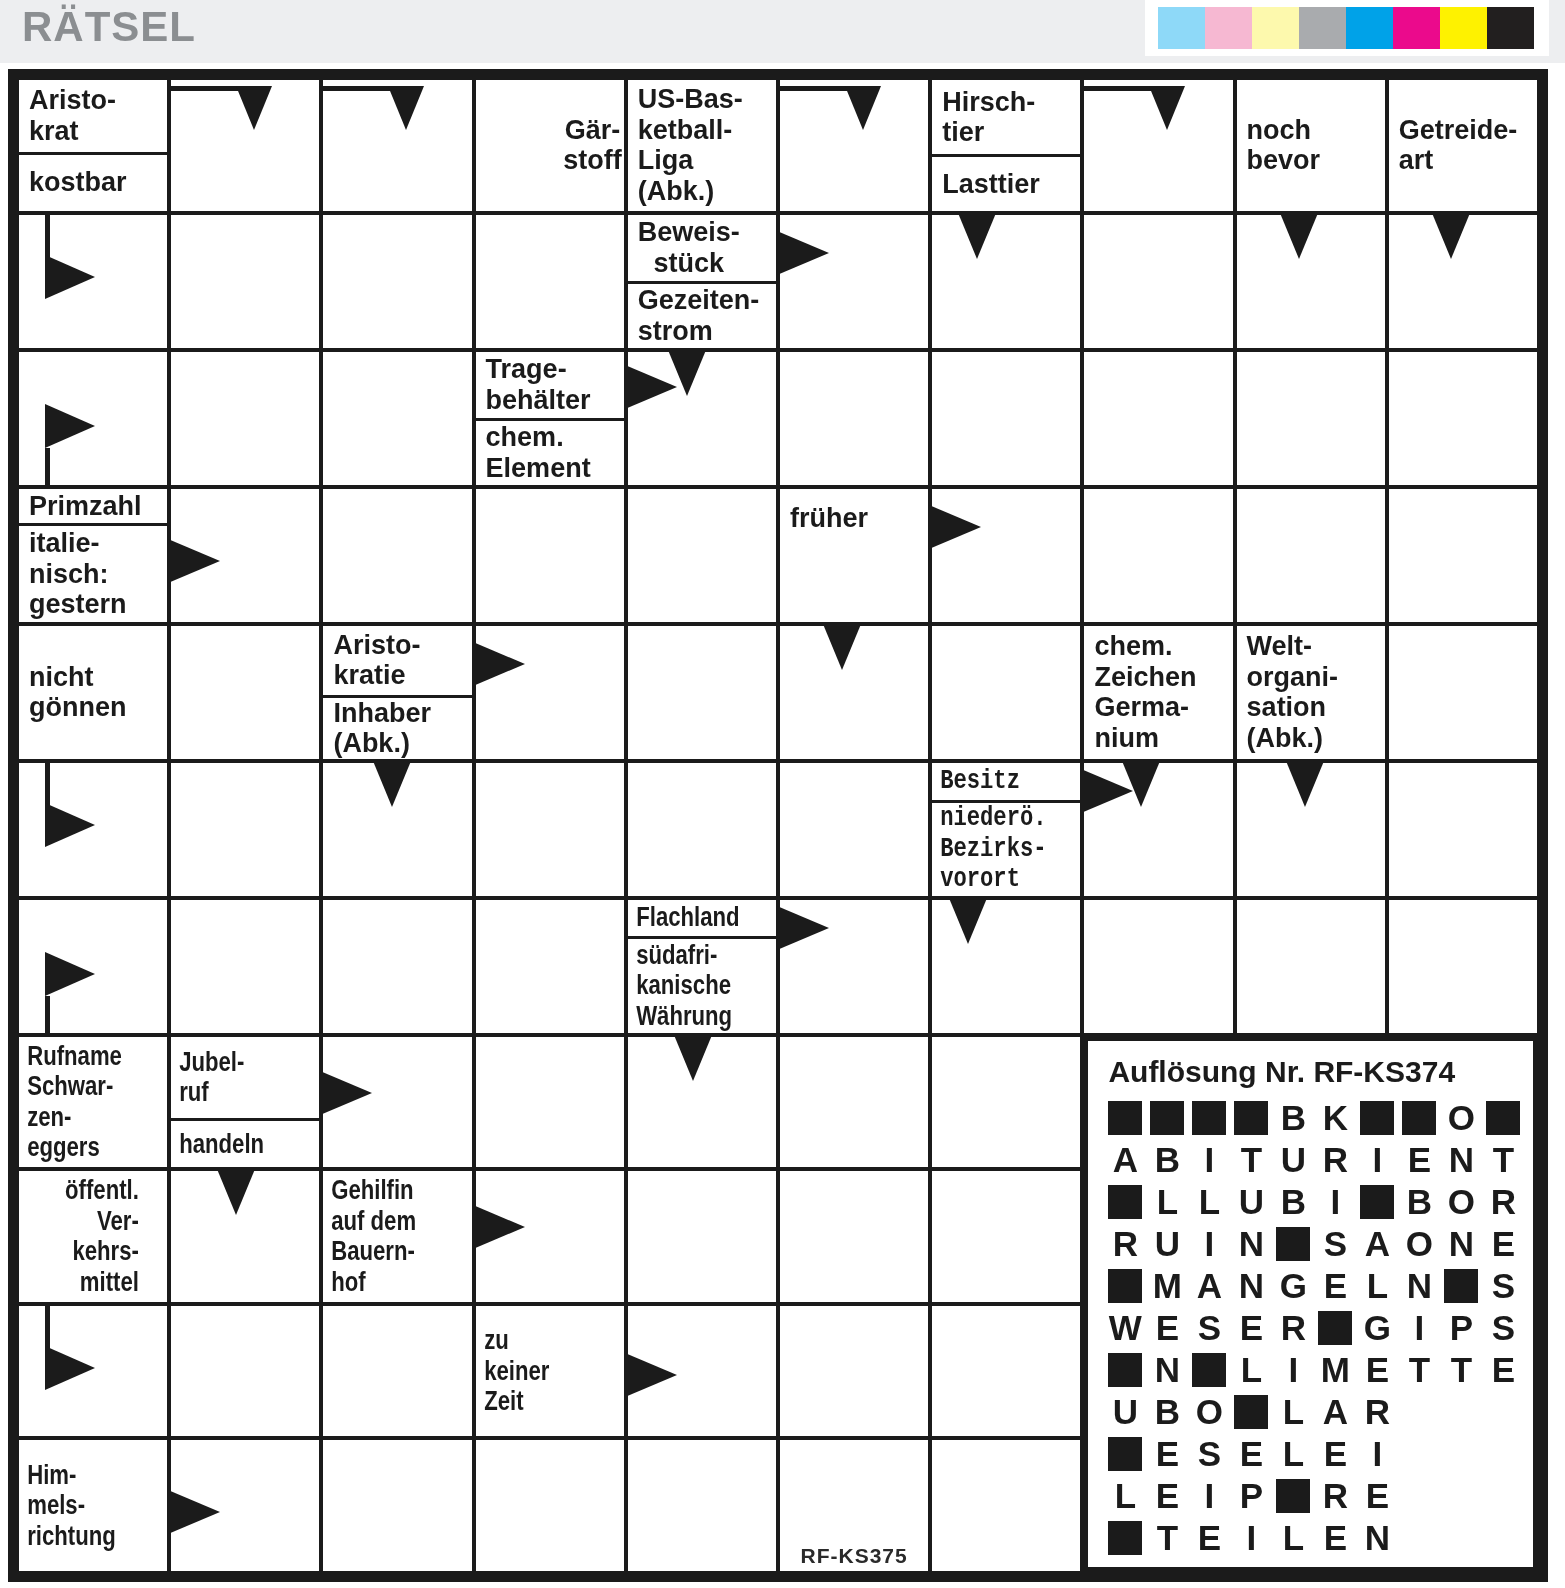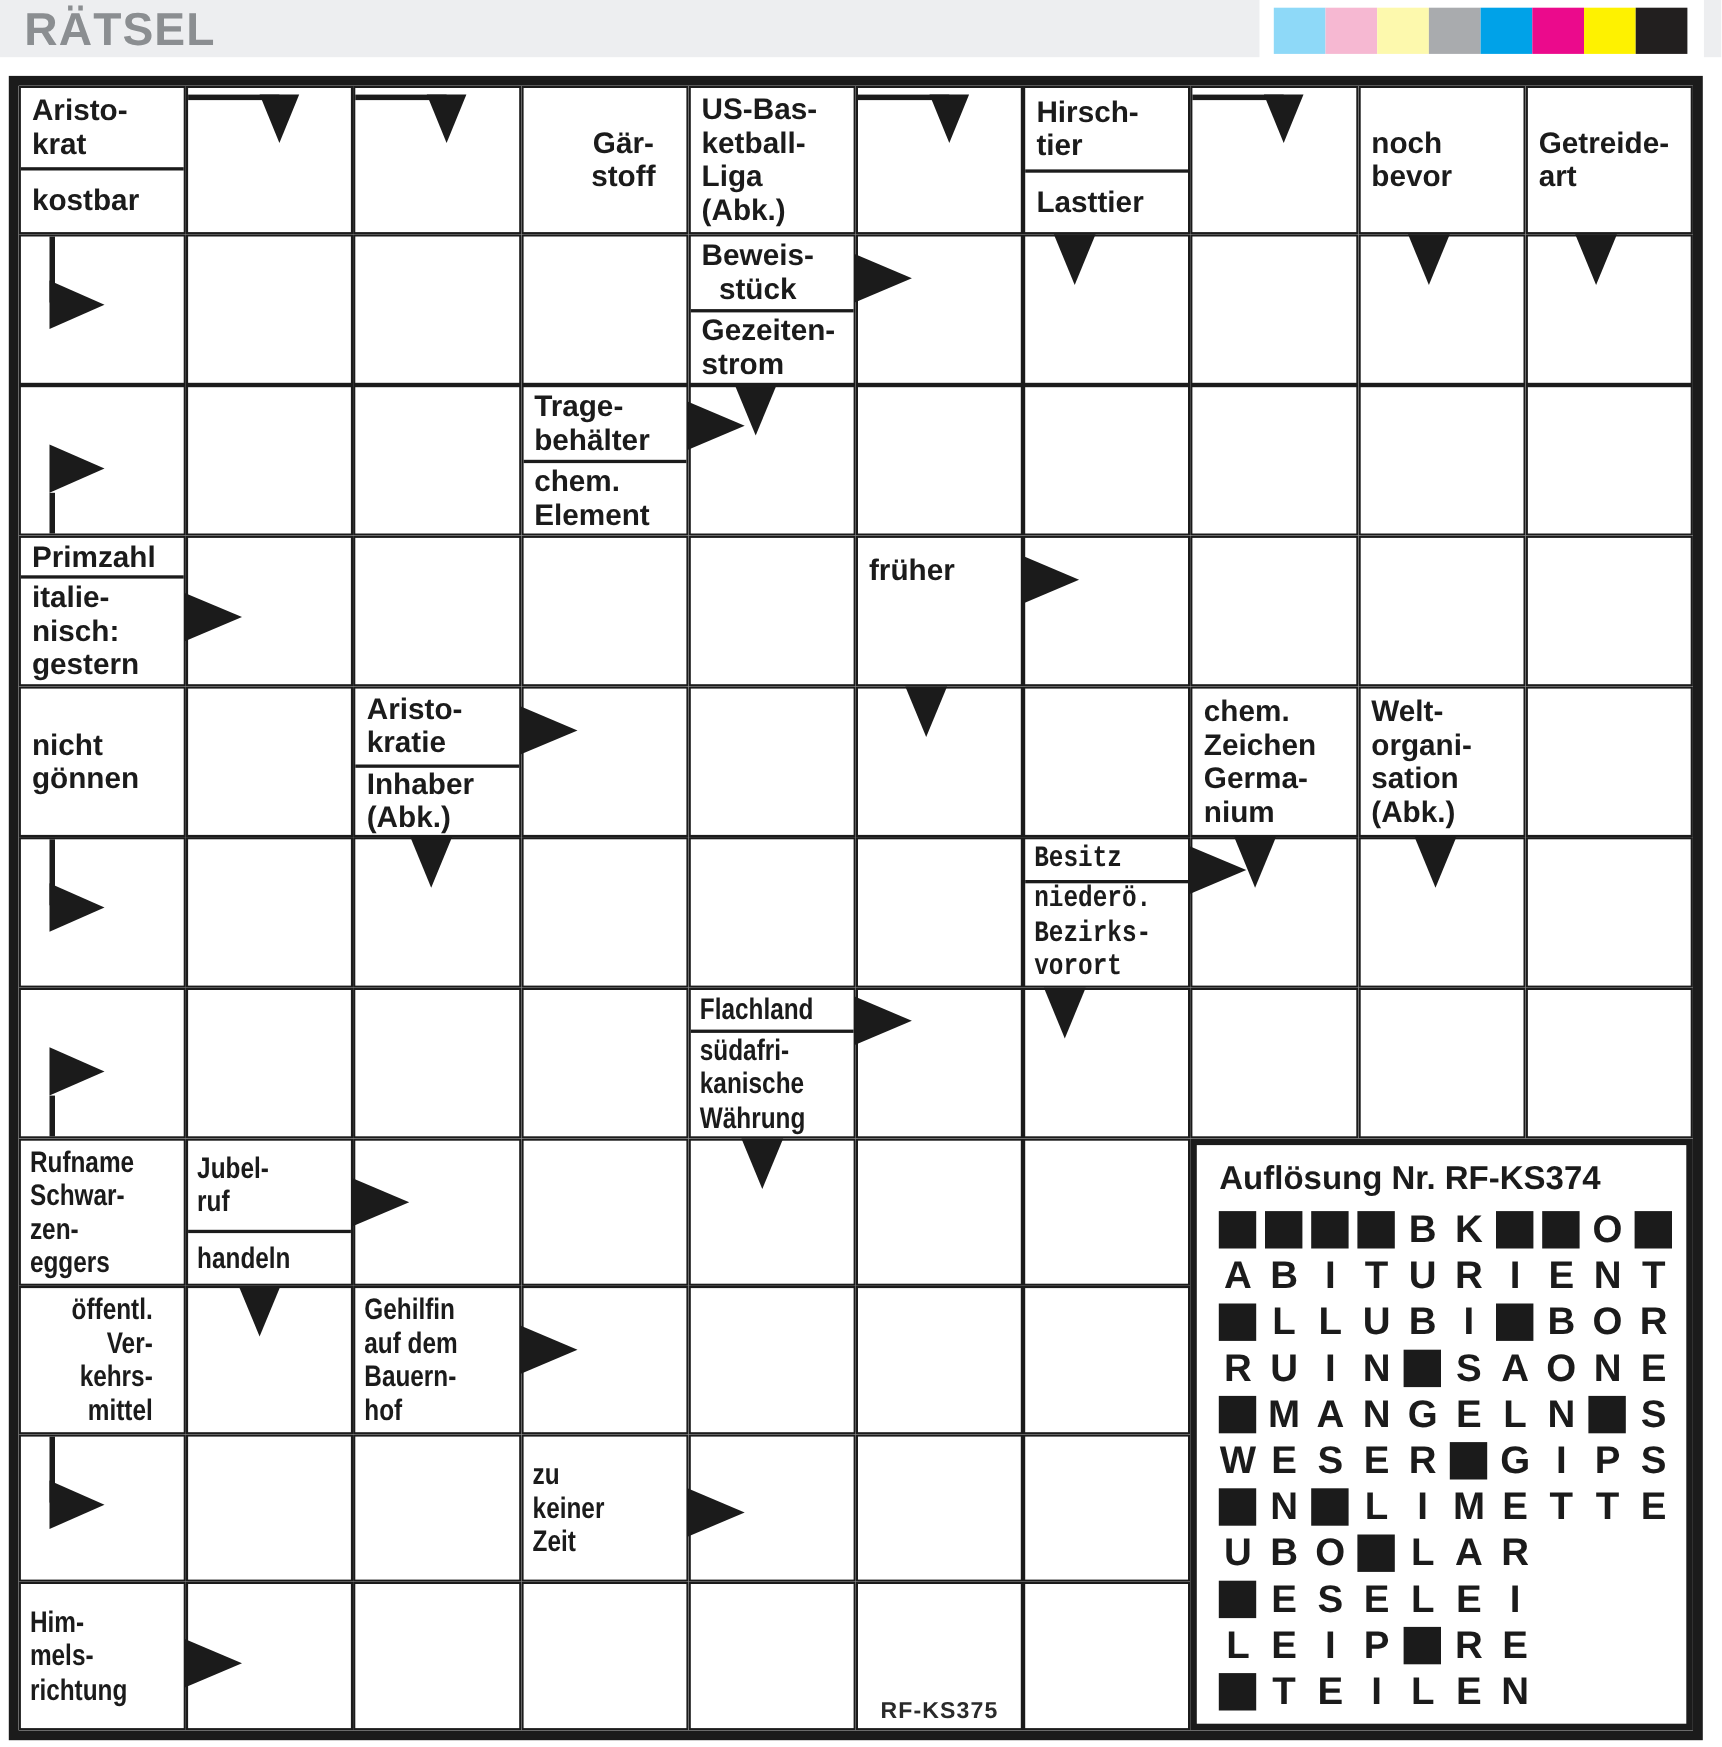--- a/index.html
+++ b/index.html
@@ -1,21 +1,21 @@
 <!DOCTYPE html>
 <html><head>
 <meta charset="utf-8">
 <style>
   html,body{margin:0;padding:0;}
   body{
     width:1565px;height:1588px;position:relative;background:#ffffff;
     font-family:"Liberation Sans",sans-serif;overflow:hidden;
   }
   
-  .page-header{position:absolute;left:0;top:0;width:1565px;height:52px;background:#edeef0;}
+  .page-header{position:absolute;left:0;top:0;width:1565px;height:63px;background:#edeef0;}
   .page-title{
     position:absolute;left:22px;top:3px;font-size:42px;font-weight:bold;
     color:#8b8e91;letter-spacing:1px;
   }
   .colorbar-wrap{
     position:absolute;right:16px;top:0;width:404px;height:56px;background:#ffffff;
     display:flex;align-items:center;padding:0 13px;box-sizing:border-box;
   }
   .swatch{width:47px;height:42px;flex:0 0 47px;}
   
@@ -26,21 +26,21 @@
   }
   .cell{border:2px solid #1b1b1b;box-sizing:border-box;position:relative;background:#fff;}
   .clue-cell{display:flex;flex-direction:column;}
   .clue-part{display:flex;align-items:center;box-sizing:border-box;overflow:hidden;position:relative;}
   .part-divider{border-top:3px solid #1b1b1b;}
   .clue-text{
     font-weight:bold;font-size:27px;line-height:1.13;color:#1b1b1b;
     white-space:pre-line;padding:2px 2px 2px 10px;
   }
   .condensed{display:inline-block;transform:scaleX(0.82);transform-origin:0 50%;width:120%;}
-  .h-center{justify-content:center;padding-left:36px;}
+  .h-center{justify-content:flex-end;padding-left:36px;}
   .h-center .clue-text{padding-left:0;text-align:center;}
   
   .arr-down{
     position:absolute;top:-2px;width:0;height:0;z-index:2;
     border-left:19px solid transparent;border-right:19px solid transparent;
     border-top:46px solid #1b1b1b;
   }
   .arr-right{
     position:absolute;left:-3px;width:0;height:0;z-index:2;
     border-top:22px solid transparent;border-bottom:22px solid transparent;

